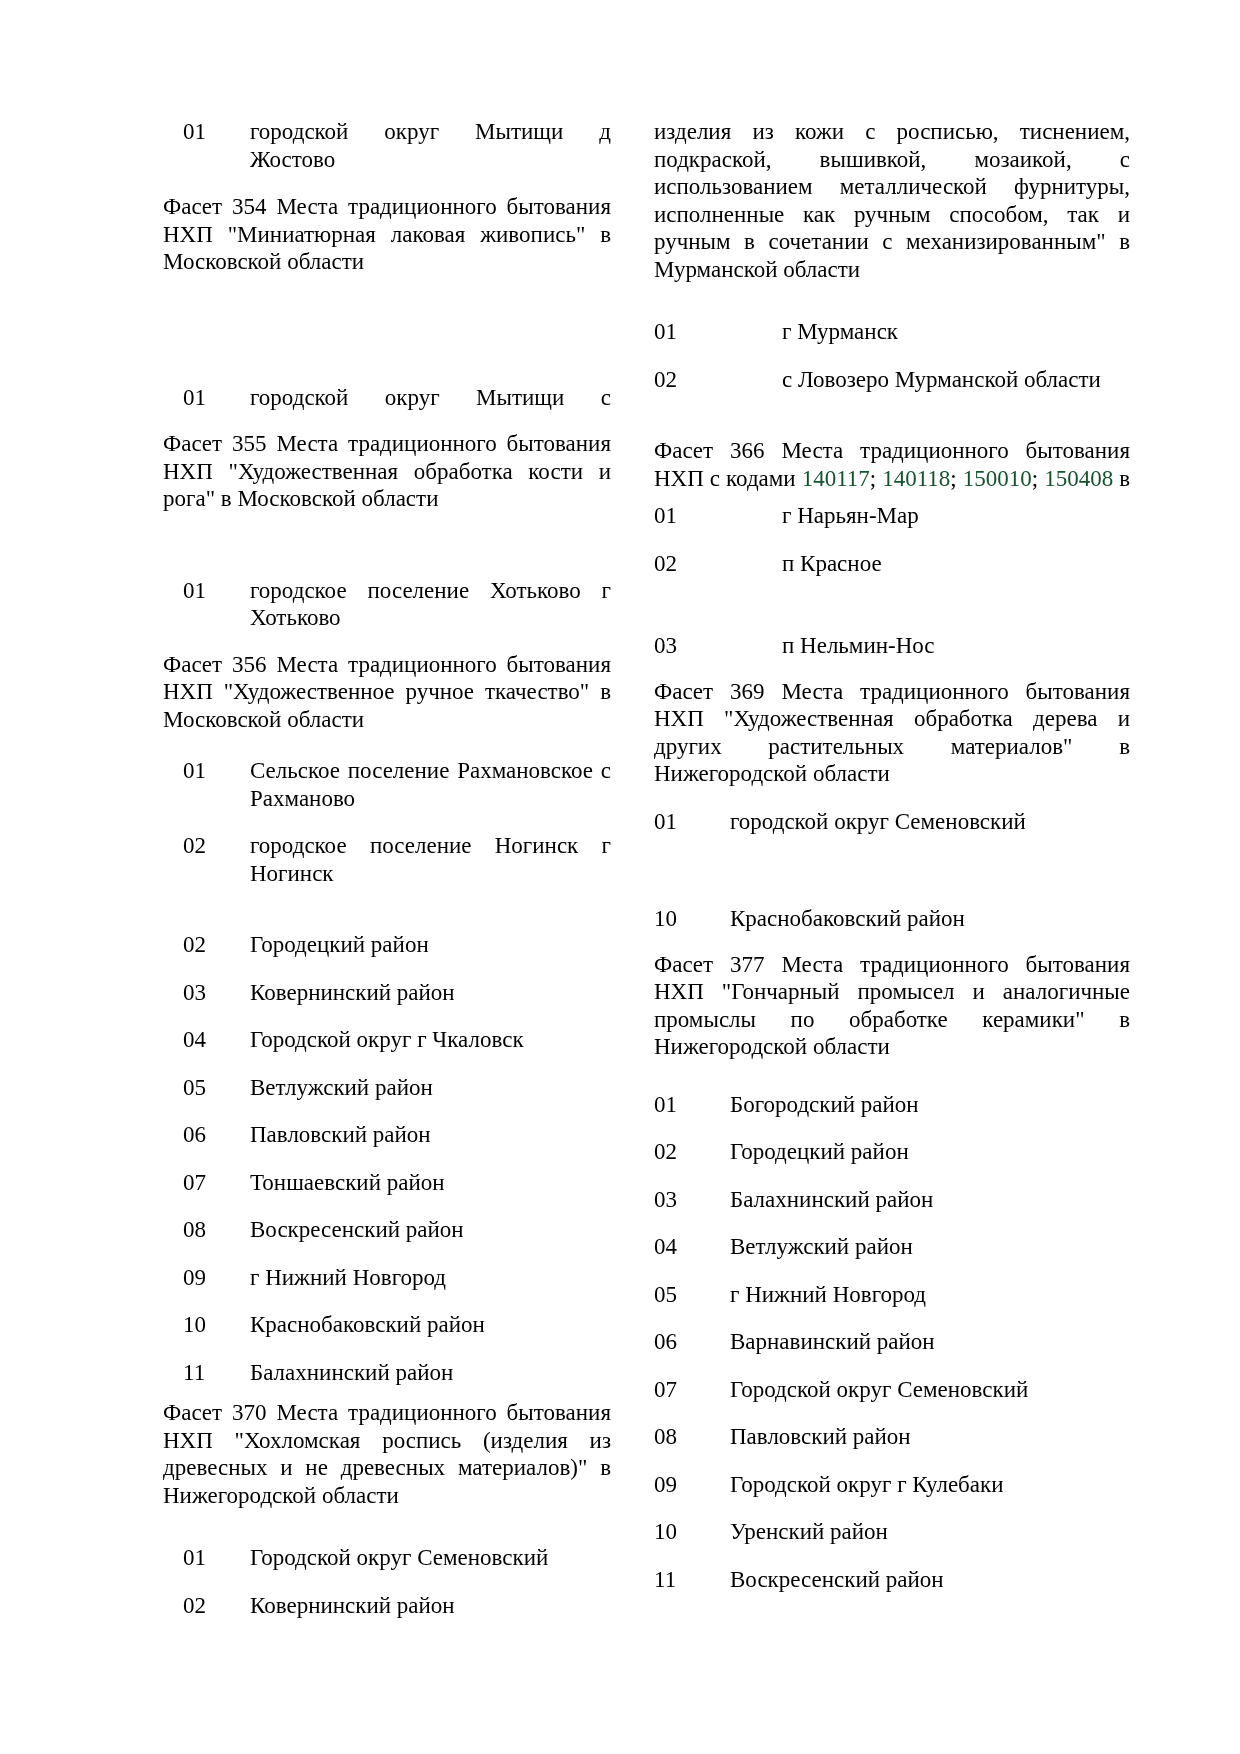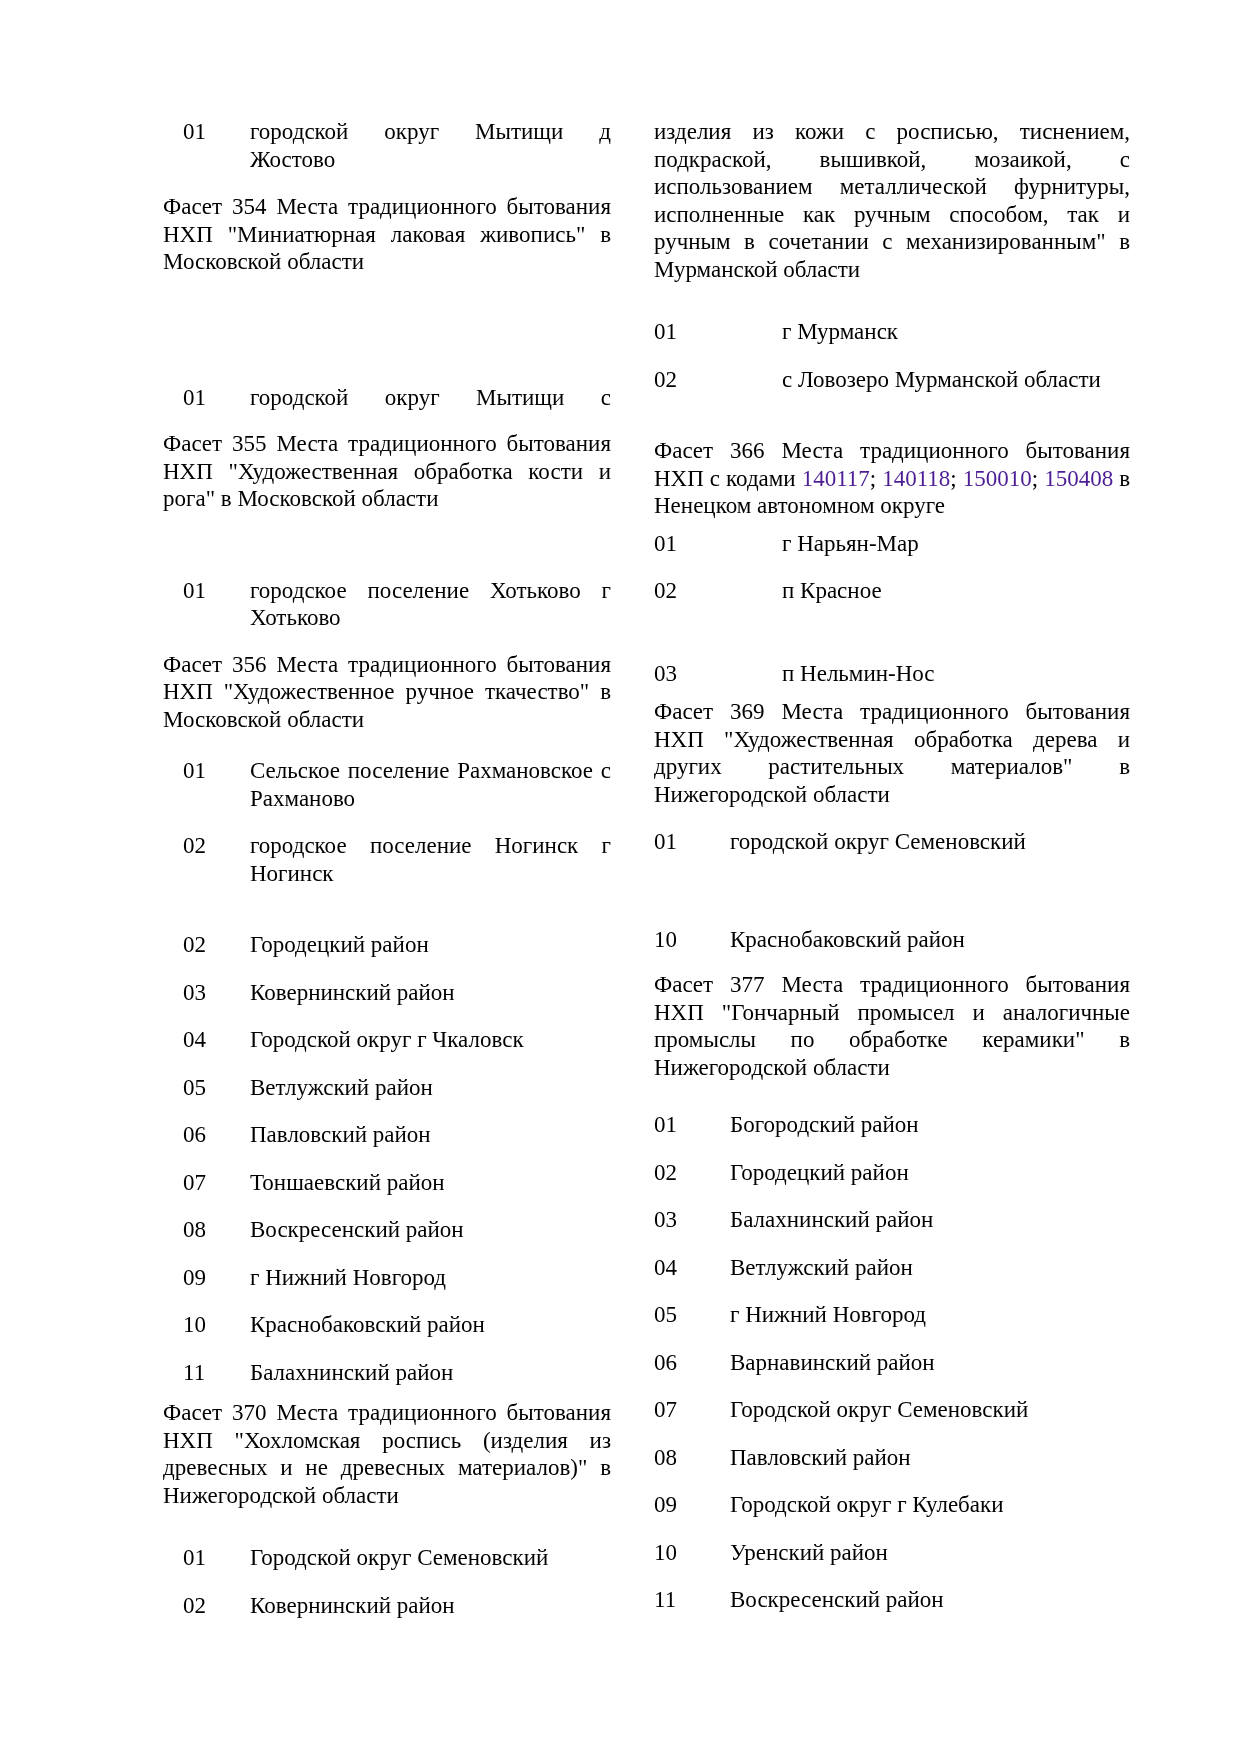--- a/index.html
+++ b/index.html
@@ -26,21 +26,21 @@
   .entry { display: flex; align-items: flex-start; }
   .entry .num { flex: 0 0 87px; box-sizing: border-box; padding-left: 20px; }
   .entry .txt { flex: 1 1 auto; min-width: 0; }
   .col-right .entry .num { flex-basis: 76px; padding-left: 0; }
   .col-right .entry.wide .num { flex-basis: 128px; }
 
   
   .blk-list > .entry { margin-top: 20px; }
   .blk-list > .entry:first-child { margin-top: 0; }
 
-  .code-link { color: #4c1d95; }
+  .code-link { color: #14532d; }
 </style>
 </head>
 <body>
 
 <div class="page">
 
   <div class="col col-left">
     <div class="entry">
         <span class="num">01</span>
         <div class="txt">
@@ -192,21 +192,20 @@
         <div class="entry wide">
           <span class="num">02</span>
           <div class="txt">
             <div class="l">с Ловозеро Мурманской области</div>
           </div>
         </div>
       </div>
     <div class="para" style="margin-top:44px">
         <div class="l j">Фасет 366 Места традиционного бытования</div>
         <div class="l j"><span>НХП с кодами </span><span class="code-link">140117</span><span>; </span><span class="code-link">140118</span><span>; </span><span class="code-link">150010</span><span>; </span><span class="code-link">150408</span><span> в</span></div>
-        <div class="l">Ненецком автономном округе</div>
       </div>
     <div class="blk-list" style="margin-top:10px">
         <div class="entry wide">
           <span class="num">01</span>
           <div class="txt">
             <div class="l">г Нарьян-Мар</div>
           </div>
         </div>
         <div class="entry wide">
           <span class="num">02</span>
@@ -214,21 +213,21 @@
             <div class="l">п Красное</div>
           </div>
         </div>
       </div>
     <div style="margin-top:55px" class="entry wide">
         <span class="num">03</span>
         <div class="txt">
           <div class="l">п Нельмин-Нос</div>
         </div>
       </div>
-    <div class="para" style="margin-top:11px">
+    <div class="para" style="margin-top:18px">
         <div class="l j">Фасет 369 Места традиционного бытования</div>
         <div class="l j">НХП "Художественная обработка дерева и</div>
         <div class="l j">других растительных материалов" в</div>
         <div class="l">Нижегородской области</div>
       </div>
     <div style="margin-top:20px" class="entry">
         <span class="num">01</span>
         <div class="txt">
           <div class="l">городской округ Семеновский</div>
         </div>

